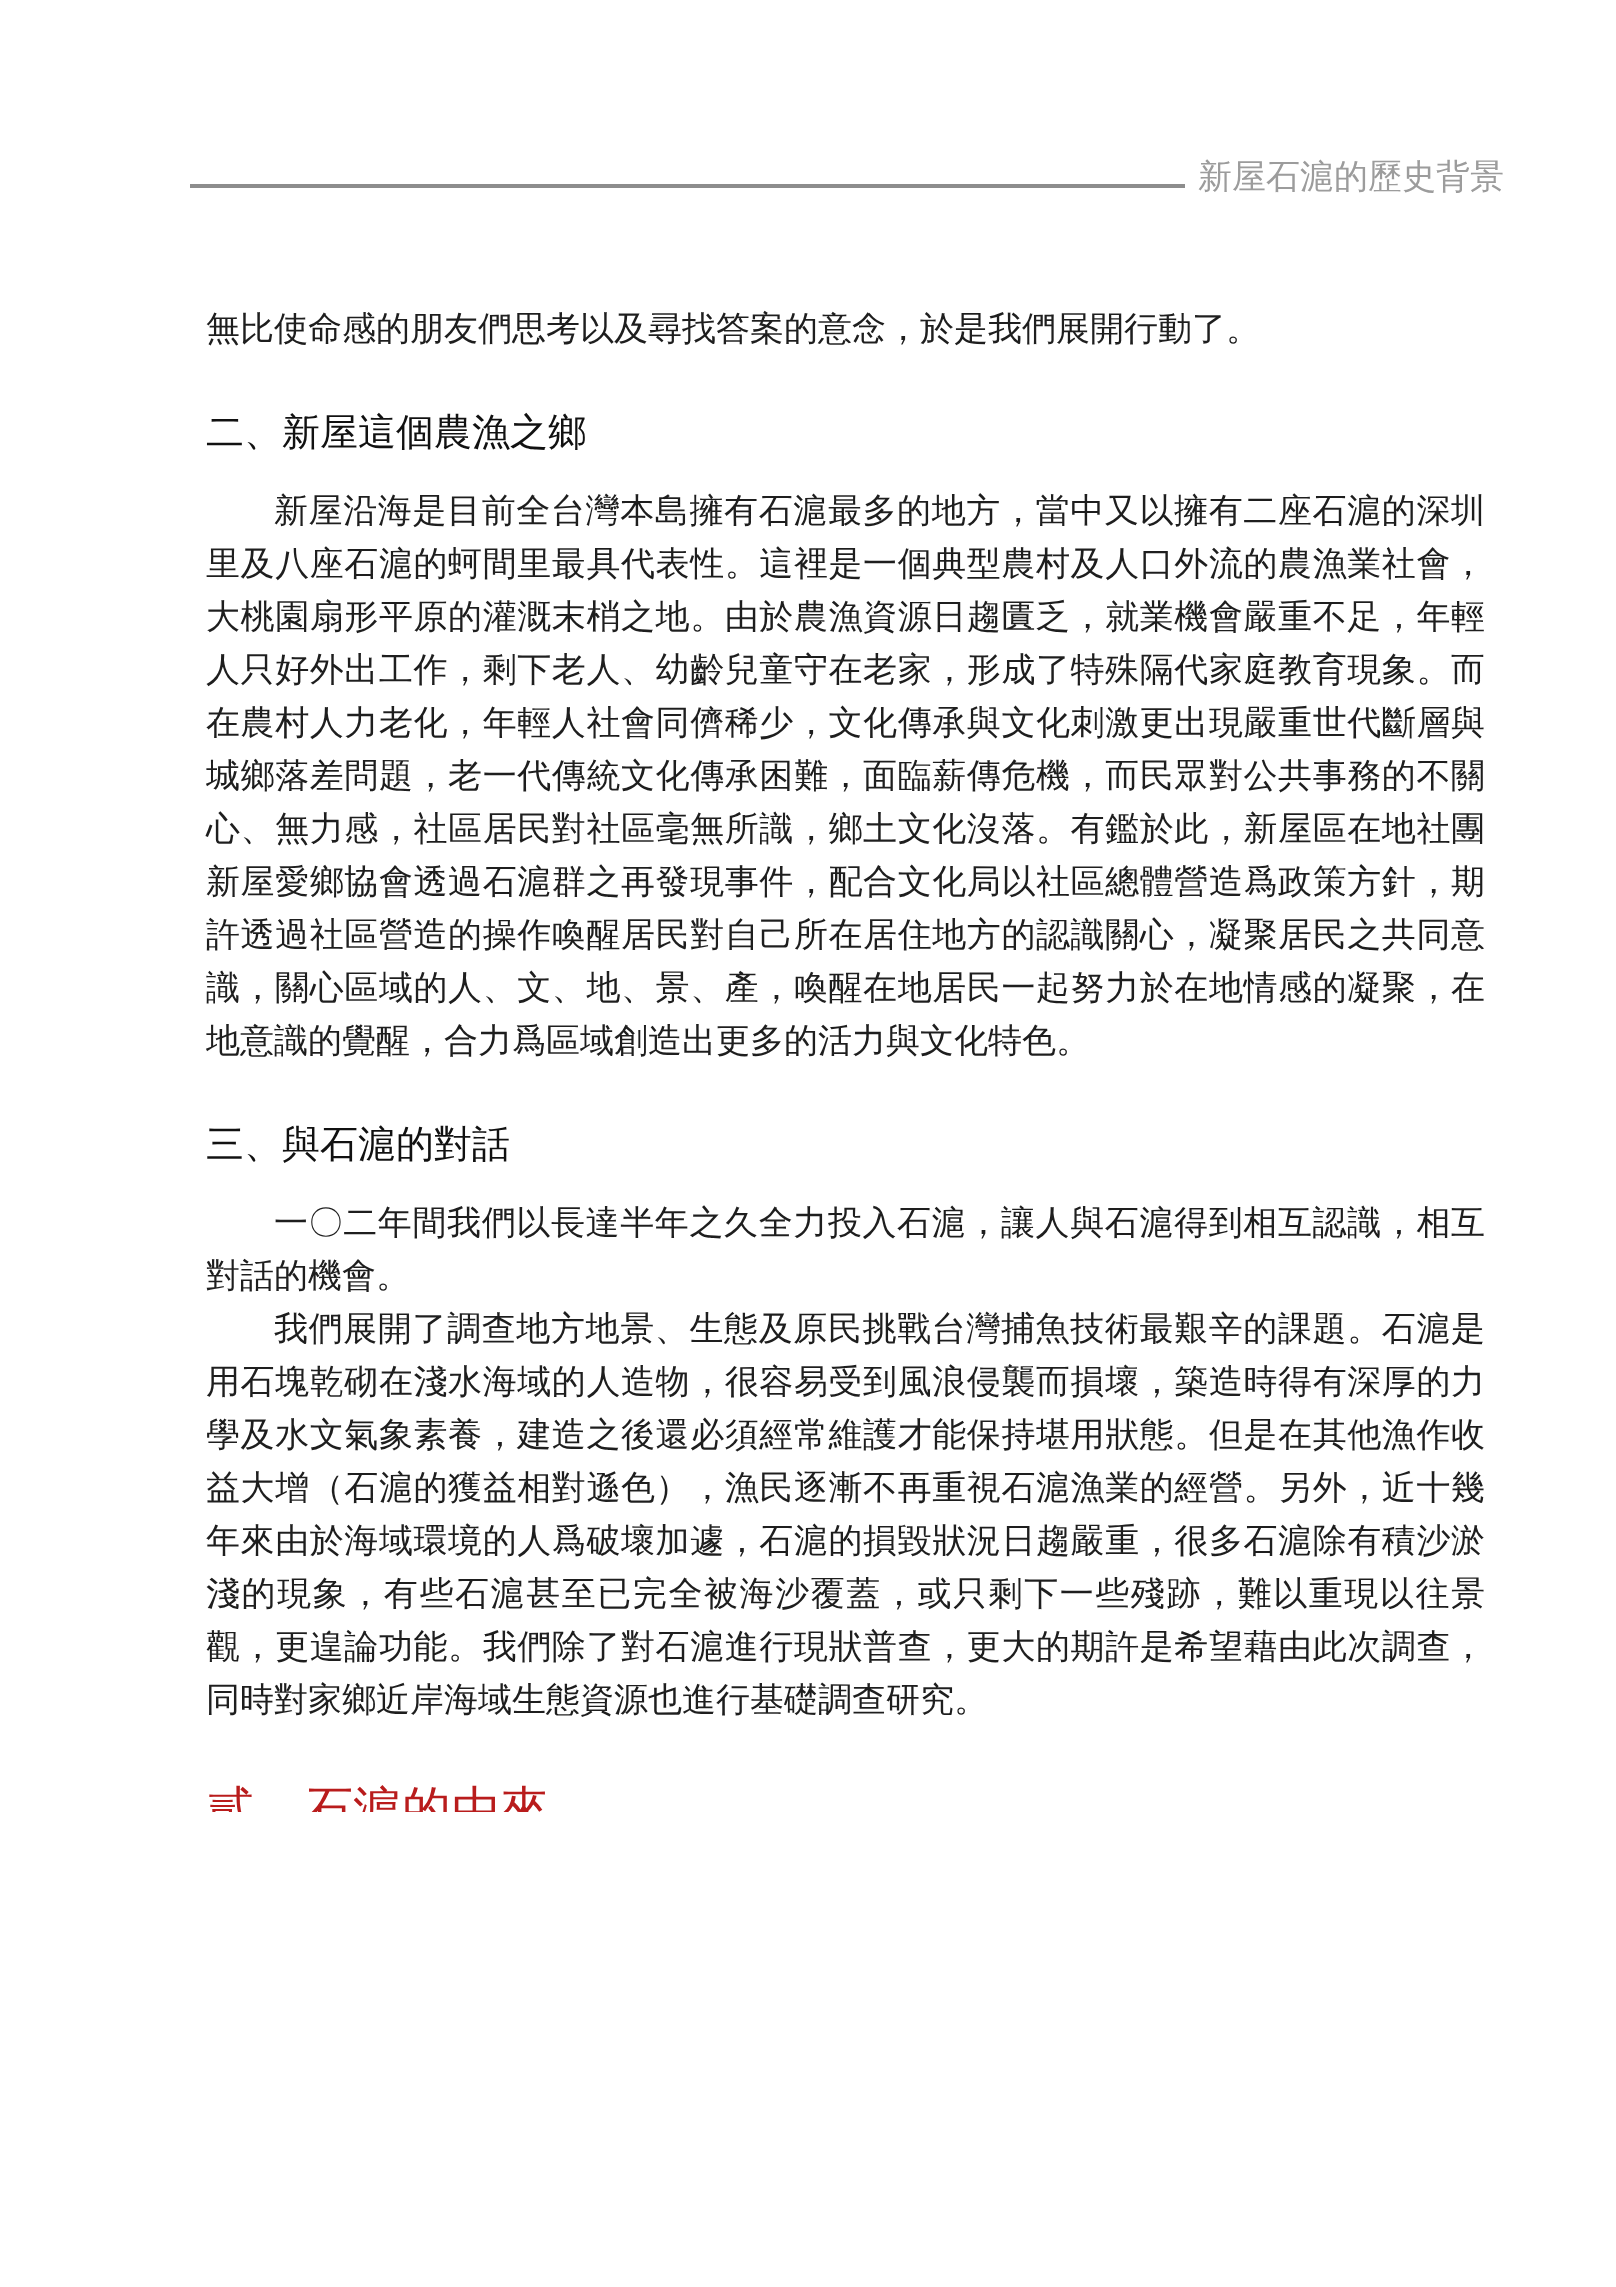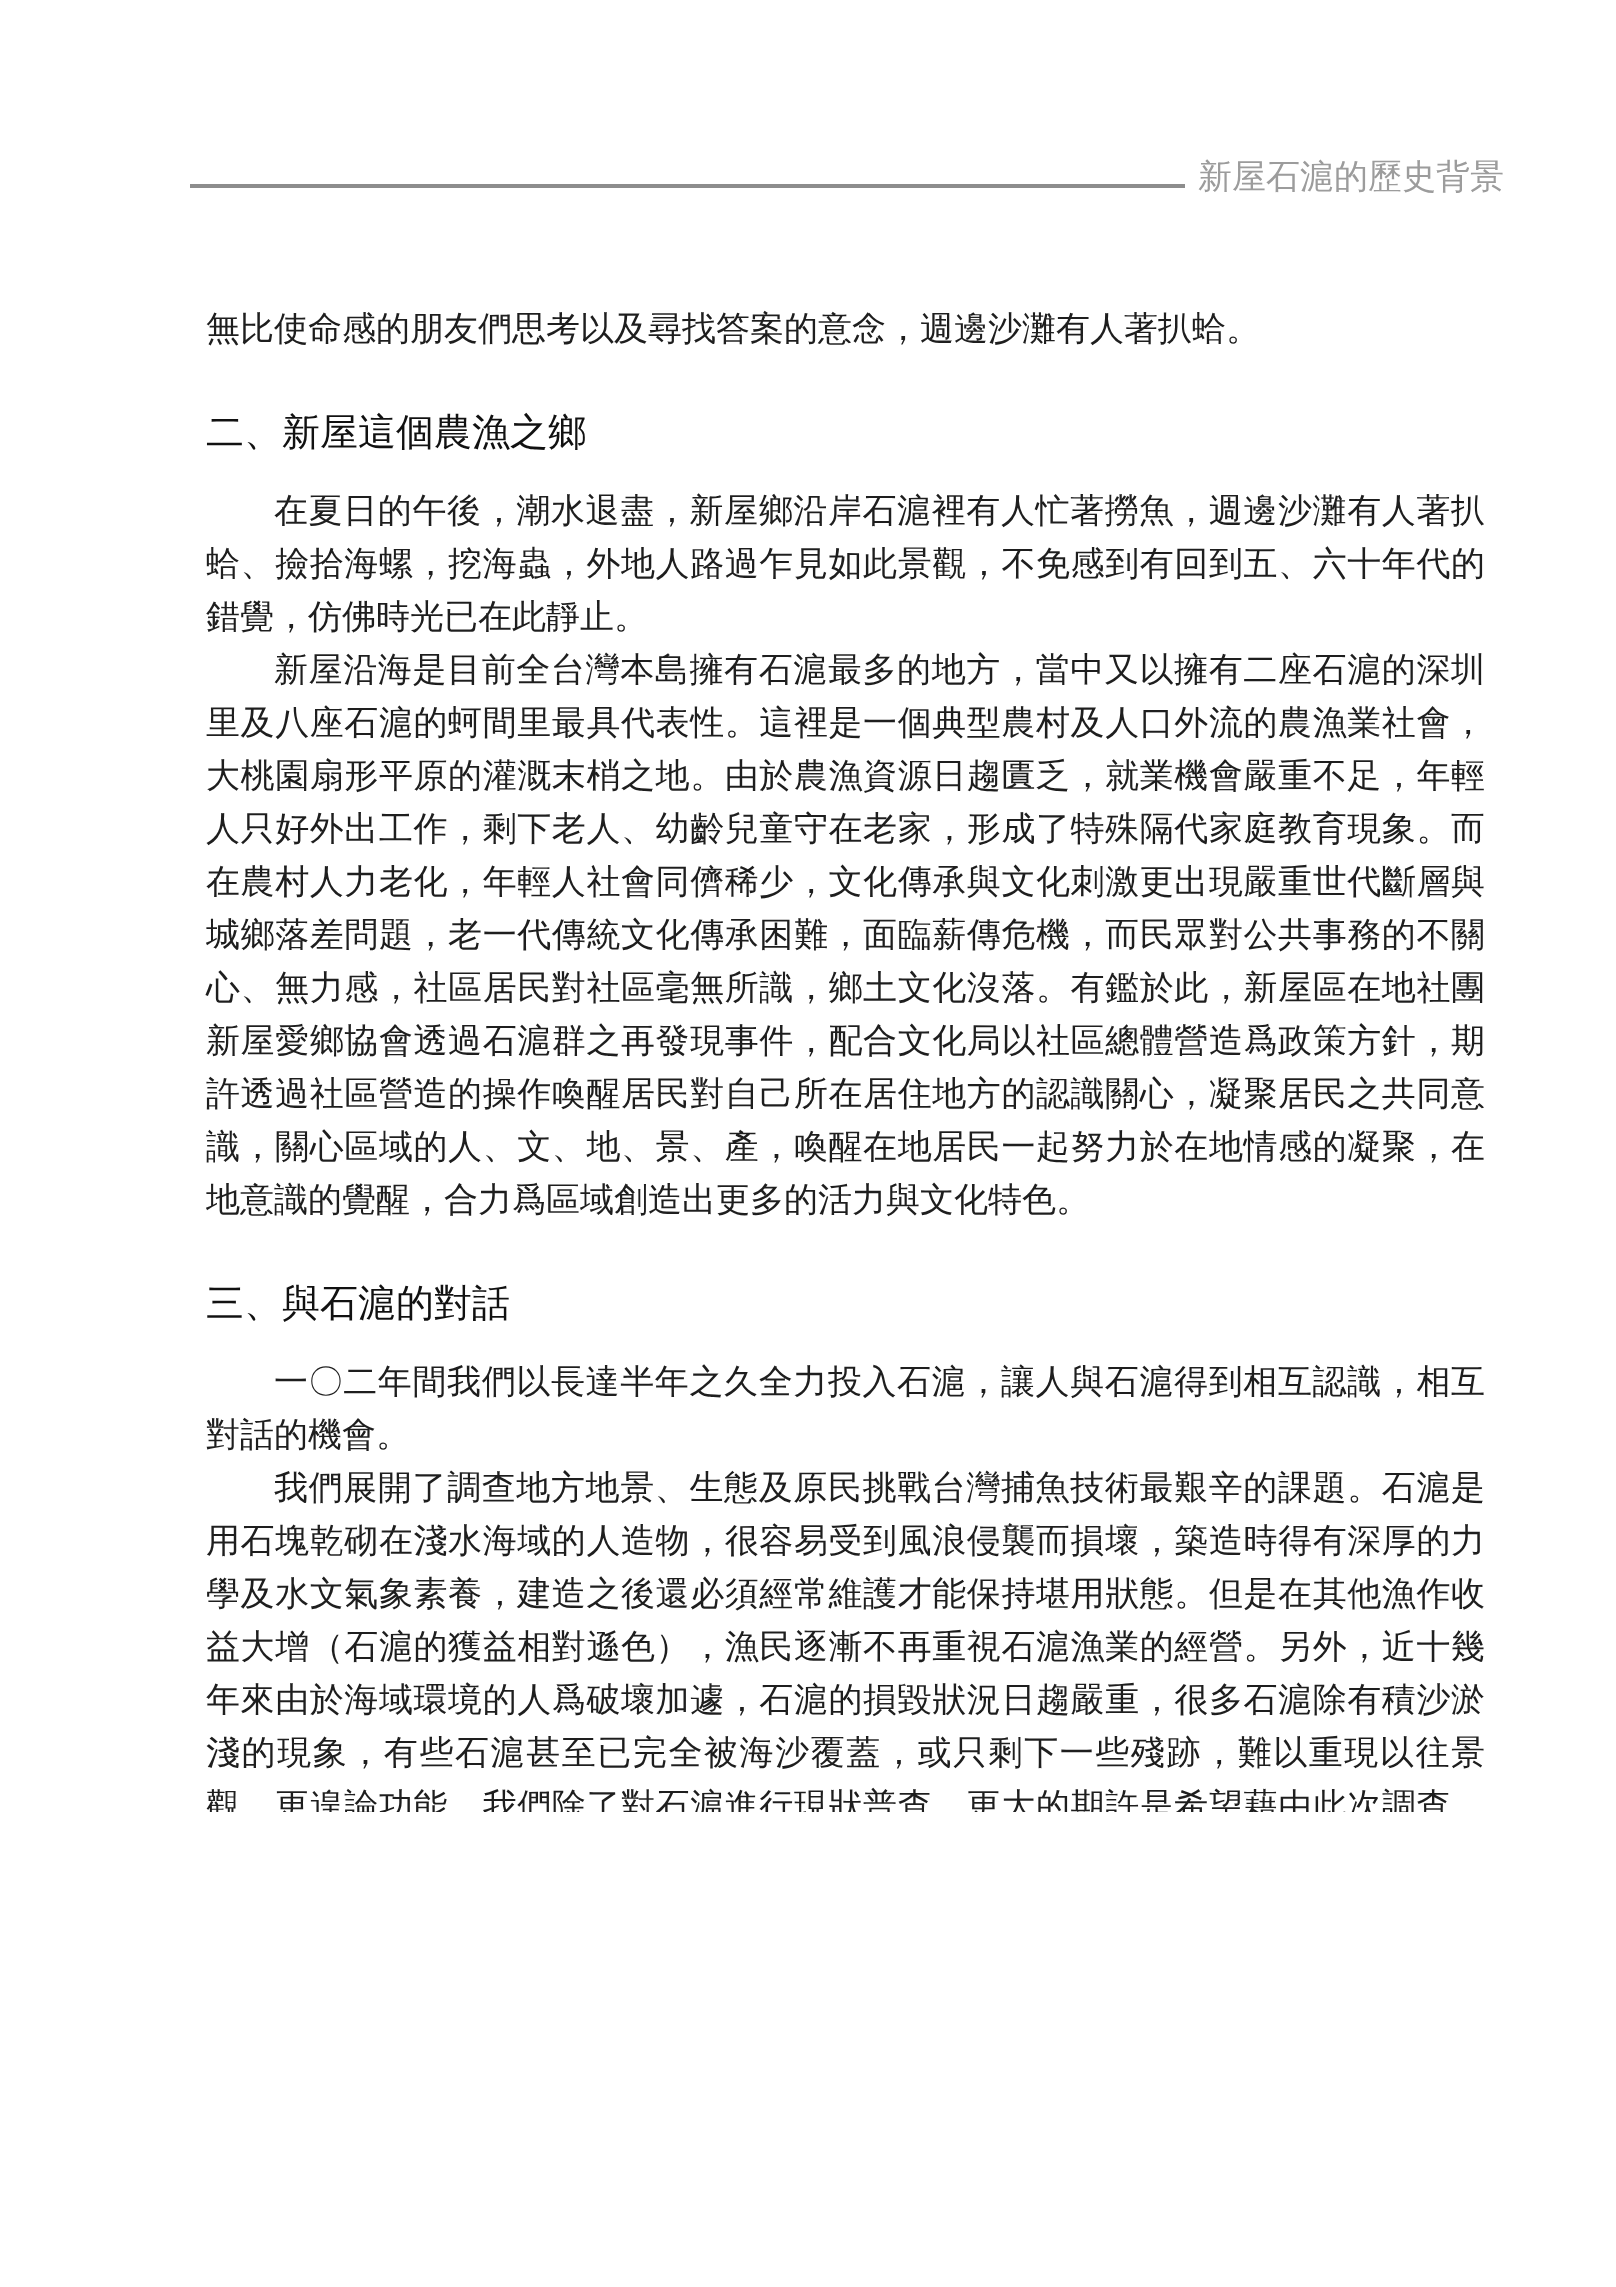--- a/index.html
+++ b/index.html
@@ -82,25 +82,24 @@
 </head>
 <body>
 
 <div class="page">
 
   <div class="header-rule"></div>
   <div class="running-head">新屋石滬的歷史背景</div>
 
   <div class="content">
 
-    <p class="no-indent">無比使命感的朋友們思考以及尋找答案的意念，週邊沙灘有人著扒蛤。</p>
+    <p class="no-indent">無比使命感的朋友們思考以及尋找答案的意念，於是我們展開行動了。</p>
 
     <h3>二、新屋這個農漁之鄉</h3>
 
-    <p>在夏日的午後，潮水退盡，新屋鄉沿岸石滬裡有人忙著撈魚，週邊沙灘有人著扒蛤、撿拾海螺，挖海蟲，外地人路過乍見如此景觀，不免感到有回到五、六十年代的錯覺，仿佛時光已在此靜止。</p>
 
     <p>新屋沿海是目前全台灣本島擁有石滬最多的地方，當中又以擁有二座石滬的深圳里及八座石滬的蚵間里最具代表性。這裡是一個典型農村及人口外流的農漁業社會，大桃園扇形平原的灌溉末梢之地。由於農漁資源日趨匱乏，就業機會嚴重不足，年輕人只好外出工作，剩下老人、幼齡兒童守在老家，形成了特殊隔代家庭教育現象。而在農村人力老化，年輕人社會同儕稀少，文化傳承與文化刺激更出現嚴重世代斷層與城鄉落差問題，老一代傳統文化傳承困難，面臨薪傳危機，而民眾對公共事務的不關心、無力感，社區居民對社區毫無所識，鄉土文化沒落。有鑑於此，新屋區在地社團新屋愛鄉協會透過石滬群之再發現事件，配合文化局以社區總體營造爲政策方針，期許透過社區營造的操作喚醒居民對自己所在居住地方的認識關心，凝聚居民之共同意識，關心區域的人、文、地、景、產，喚醒在地居民一起努力於在地情感的凝聚，在地意識的覺醒，合力爲區域創造出更多的活力與文化特色。</p>
 
     <h3>三、與石滬的對話</h3>
 
     <p>一〇二年間我們以長達半年之久全力投入石滬，讓人與石滬得到相互認識，相互對話的機會。</p>
 
     <p>我們展開了調查地方地景、生態及原民挑戰台灣捕魚技術最艱辛的課題。石滬是用石塊乾砌在淺水海域的人造物，很容易受到風浪侵襲而損壞，築造時得有深厚的力學及水文氣象素養，建造之後還必須經常維護才能保持堪用狀態。但是在其他漁作收益大增（石滬的獲益相對遜色），漁民逐漸不再重視石滬漁業的經營。另外，近十幾年來由於海域環境的人爲破壞加遽，石滬的損毀狀況日趨嚴重，很多石滬除有積沙淤淺的現象，有些石滬甚至已完全被海沙覆蓋，或只剩下一些殘跡，難以重現以往景觀，更遑論功能。我們除了對石滬進行現狀普查，更大的期許是希望藉由此次調查，同時對家鄉近岸海域生態資源也進行基礎調查研究。</p>
 
     <h2>貳、石滬的由來</h2>

